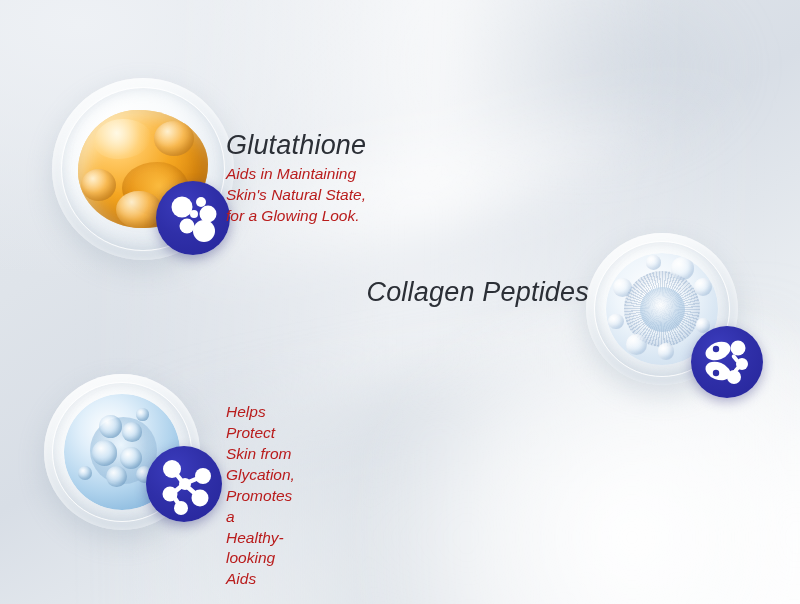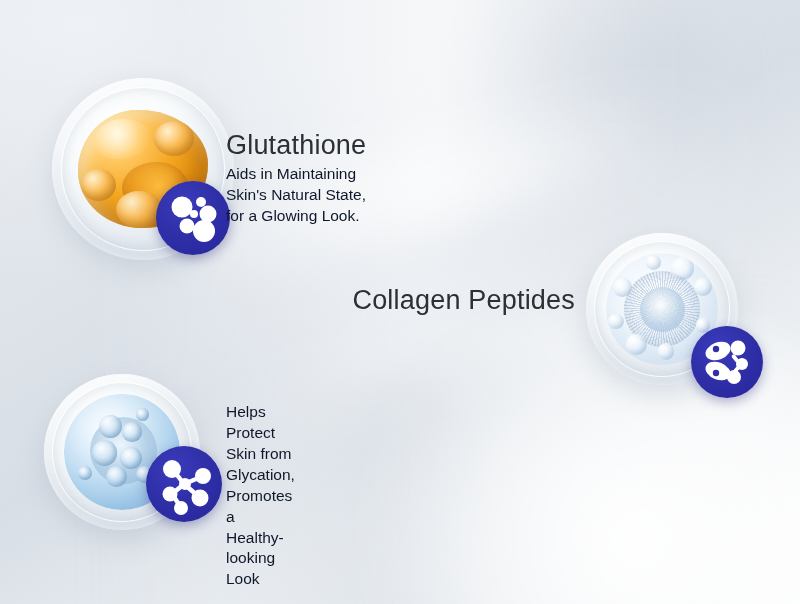--- a/index.html
+++ b/index.html
@@ -12,20 +12,21 @@
     overflow: hidden;
     font-family: "Liberation Sans", sans-serif;
   }
 
   #stage {
     position: relative;
     width: 800px;
     height: 604px;
     overflow: hidden;
     background: #e4e8ed;
+    font-style: italic;
   }
 
   
   .bg-base {
     position: absolute;
     inset: 0;
     background:
       radial-gradient(120% 90% at 78% 96%, #ffffff 0%, rgba(255,255,255,0.85) 18%, rgba(255,255,255,0) 52%),
       radial-gradient(90% 70% at 10% 4%, #eef1f5 0%, rgba(238,241,245,0) 60%),
       linear-gradient(150deg, #e3e7ec 0%, #dfe4ea 28%, #d8dee6 48%, #e9edf1 70%, #fbfcfd 100%);
@@ -244,29 +245,29 @@
     font-weight: 400;
     letter-spacing: 0.2px;
     color: #2b2f36;
     line-height: 1.1;
     white-space: nowrap;
   }
   .desc {
     font-family: "Liberation Sans", sans-serif;
     font-size: 15.5px;
     font-weight: 400;
-    color: #0f172a;
+    color: #b91c1c;
     line-height: 1.35;
     margin-top: 3px;
     white-space: pre-line;
   }
   .align-right { text-align: right; }
 
   #r1 .txt { left: 226px; top: 131px; }
-  #r2 .txt { left: 105px; top: 278px; width: 470px; margin-top: 8px; }
+  #r2 .txt { left: 119px; top: 278px; width: 470px; }
   #r3 .txt { left: 226px; top: 399px; }
 </style>
 </head>
 <body>
 
 <div id="stage">
 
   <div class="bg-base"></div>
   <div class="bg-shadow-tr"></div>
   <div class="bg-sweep-a"></div>
@@ -382,17 +383,17 @@
           <circle cx="54" cy="52" r="8.5"></circle>
           <circle cx="24" cy="48" r="7.5"></circle>
           <circle cx="35" cy="62" r="7"></circle>
           <circle cx="39" cy="38" r="6"></circle>
         </g>
       </svg>
     </div>
 
     <div class="txt">
       <div class="desc">Helps Protect Skin from Glycation, Promotes a
-Healthy-looking Look</div>
+Healthy-looking Aids</div>
     </div>
   </div>
 
 </div>
 
 </body></html>

